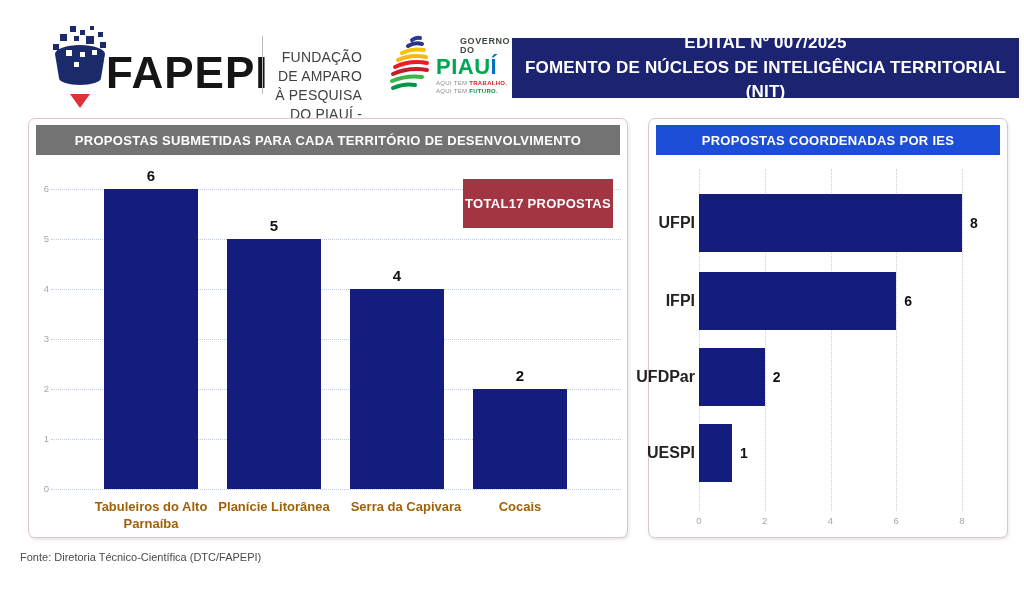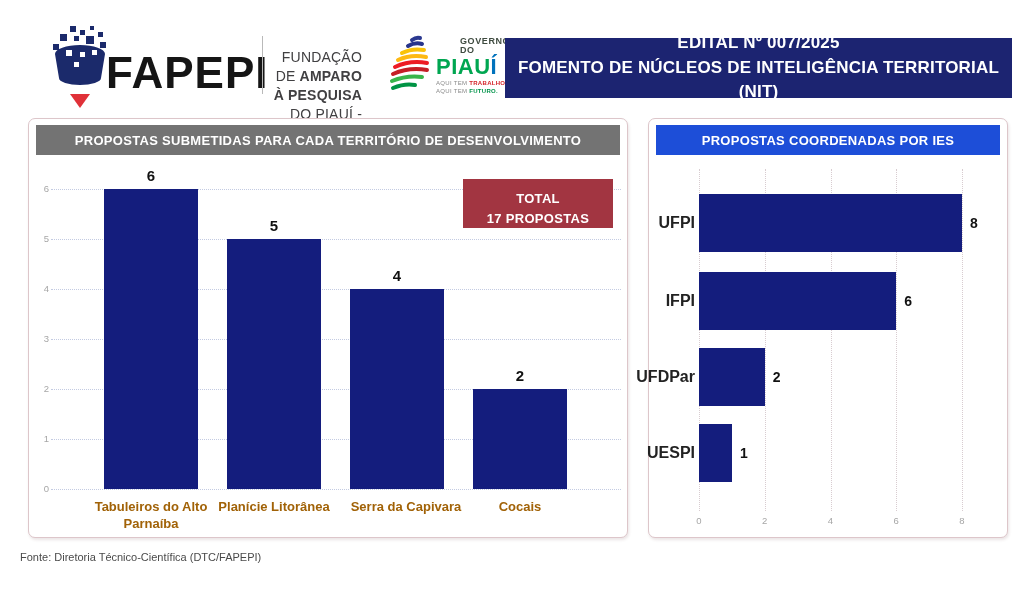--- a/index.html
+++ b/index.html
@@ -7,21 +7,21 @@
               font-family:"Liberation Sans", sans-serif; position:relative; }
 
   
   .hdr-el { position:absolute; }
   .fapepi-logo { left:50px; top:24px; width:60px; height:92px; }
   .fapepi-word { left:106px; top:48px; font-size:44px; font-weight:bold; color:#151515;
                  letter-spacing:1px; }
   .hdr-divider { left:262px; top:36px; width:1px; height:58px; background:#b9b9b9; }
   .foundation { left:270px; top:48px; width:92px; text-align:right; font-size:14px;
                 color:#414042; line-height:1.35; letter-spacing:0.2px; }
-  .foundation b { font-weight:bold; }
+  .foundation b { font-weight:normal; }
   .gov-logo { left:388px; top:32px; width:118px; height:66px; display:flex; align-items:center; }
   .gov-map { width:44px; height:62px; flex:0 0 auto; }
   .gov-text { margin-left:4px; line-height:1; }
   .gov-line1 { font-size:9px; font-weight:bold; color:#3f4b40; letter-spacing:0.6px;padding-left:24px; }
   .gov-line2 { font-size:22px; font-weight:bold; color:#00a651; letter-spacing:0.5px; margin-top:1px; }
   .gov-line2 .accent { color:#0072bc; }
   .gov-tag { font-size:6px; color:#8a8a8a; margin-top:2px; letter-spacing:0.3px; }
   .gov-tag b.red { color:#d42127; } .gov-tag b.green { color:#00934a; }
   .banner { left:505px; top:38px; width:507px; height:60px; color:#ffffff;
             display:flex; flex-direction:column; justify-content:center; align-items:center;
@@ -50,21 +50,21 @@
   .vbar-cat { position:absolute; width:140px; text-align:center; font-size:13px;
               font-weight:bold; color:#a16207; line-height:1.3; }
 
   .hbar { position:absolute; }
   .hbar-cat { position:absolute; display:flex; align-items:center; justify-content:flex-end;
               font-size:16px; font-weight:bold; color:#222222; }
   .hbar-val { position:absolute; display:flex; align-items:center; font-size:14px;
               font-weight:bold; color:#111111; }
 
   .total-badge { position:absolute; left:434px; top:60px; width:150px; height:49px;
-                 color:#ffffff; display:flex; flex-direction:column; justify-content:flex-end;
+                 color:#ffffff; display:flex; flex-direction:row; justify-content:center;
                  align-items:center; text-align:center; line-height:1.5; z-index:5; }
   .total-badge .t1, .total-badge .t2 { font-size:13px; font-weight:bold; letter-spacing:0.3px; }
 
   .footer { position:absolute; left:20px; top:551px; font-size:11px; color:#4a4a4a; }
 </style>
 </head>
 <body>
 
 <div class="hdr-el fapepi-logo">
   <svg viewBox="0 0 60 92" width="60" height="92">
@@ -111,21 +111,21 @@
     </g>
   </svg>
   <div class="gov-text">
     <div class="gov-line1">GOVERNO DO</div>
     <div class="gov-line2"><span>PIAU</span><span class="accent">Í</span></div>
     <div class="gov-tag"><span>AQUI TEM </span><b class="red">TRABALHO.</b></div>
     <div class="gov-tag"><span>AQUI TEM </span><b class="green">FUTURO.</b></div>
   </div>
 </div>
 
-<div class="hdr-el banner" style="background: rgb(28, 36, 113);">
+<div class="hdr-el banner" style="background: rgb(28, 36, 113); margin-left: 7px;">
   <div class="b1">EDITAL Nº 007/2025</div>
   <div class="b2">FOMENTO DE NÚCLEOS DE INTELIGÊNCIA TERRITORIAL (NIT)</div>
 </div>
 
 <div class="panel panel-left">
   <div class="panel-title" style="background: #737373;">PROPOSTAS SUBMETIDAS PARA CADA TERRITÓRIO DE DESENVOLVIMENTO</div>
   <div class="plot" id="left-plot">
       <div class="grid-h" style="left: 22px; width: 570px; top: 370px;"></div>
       <div class="ytick" style="left: 4px; top: 364px;">0</div>
       <div class="grid-h" style="left: 22px; width: 570px; top: 320px;"></div>

